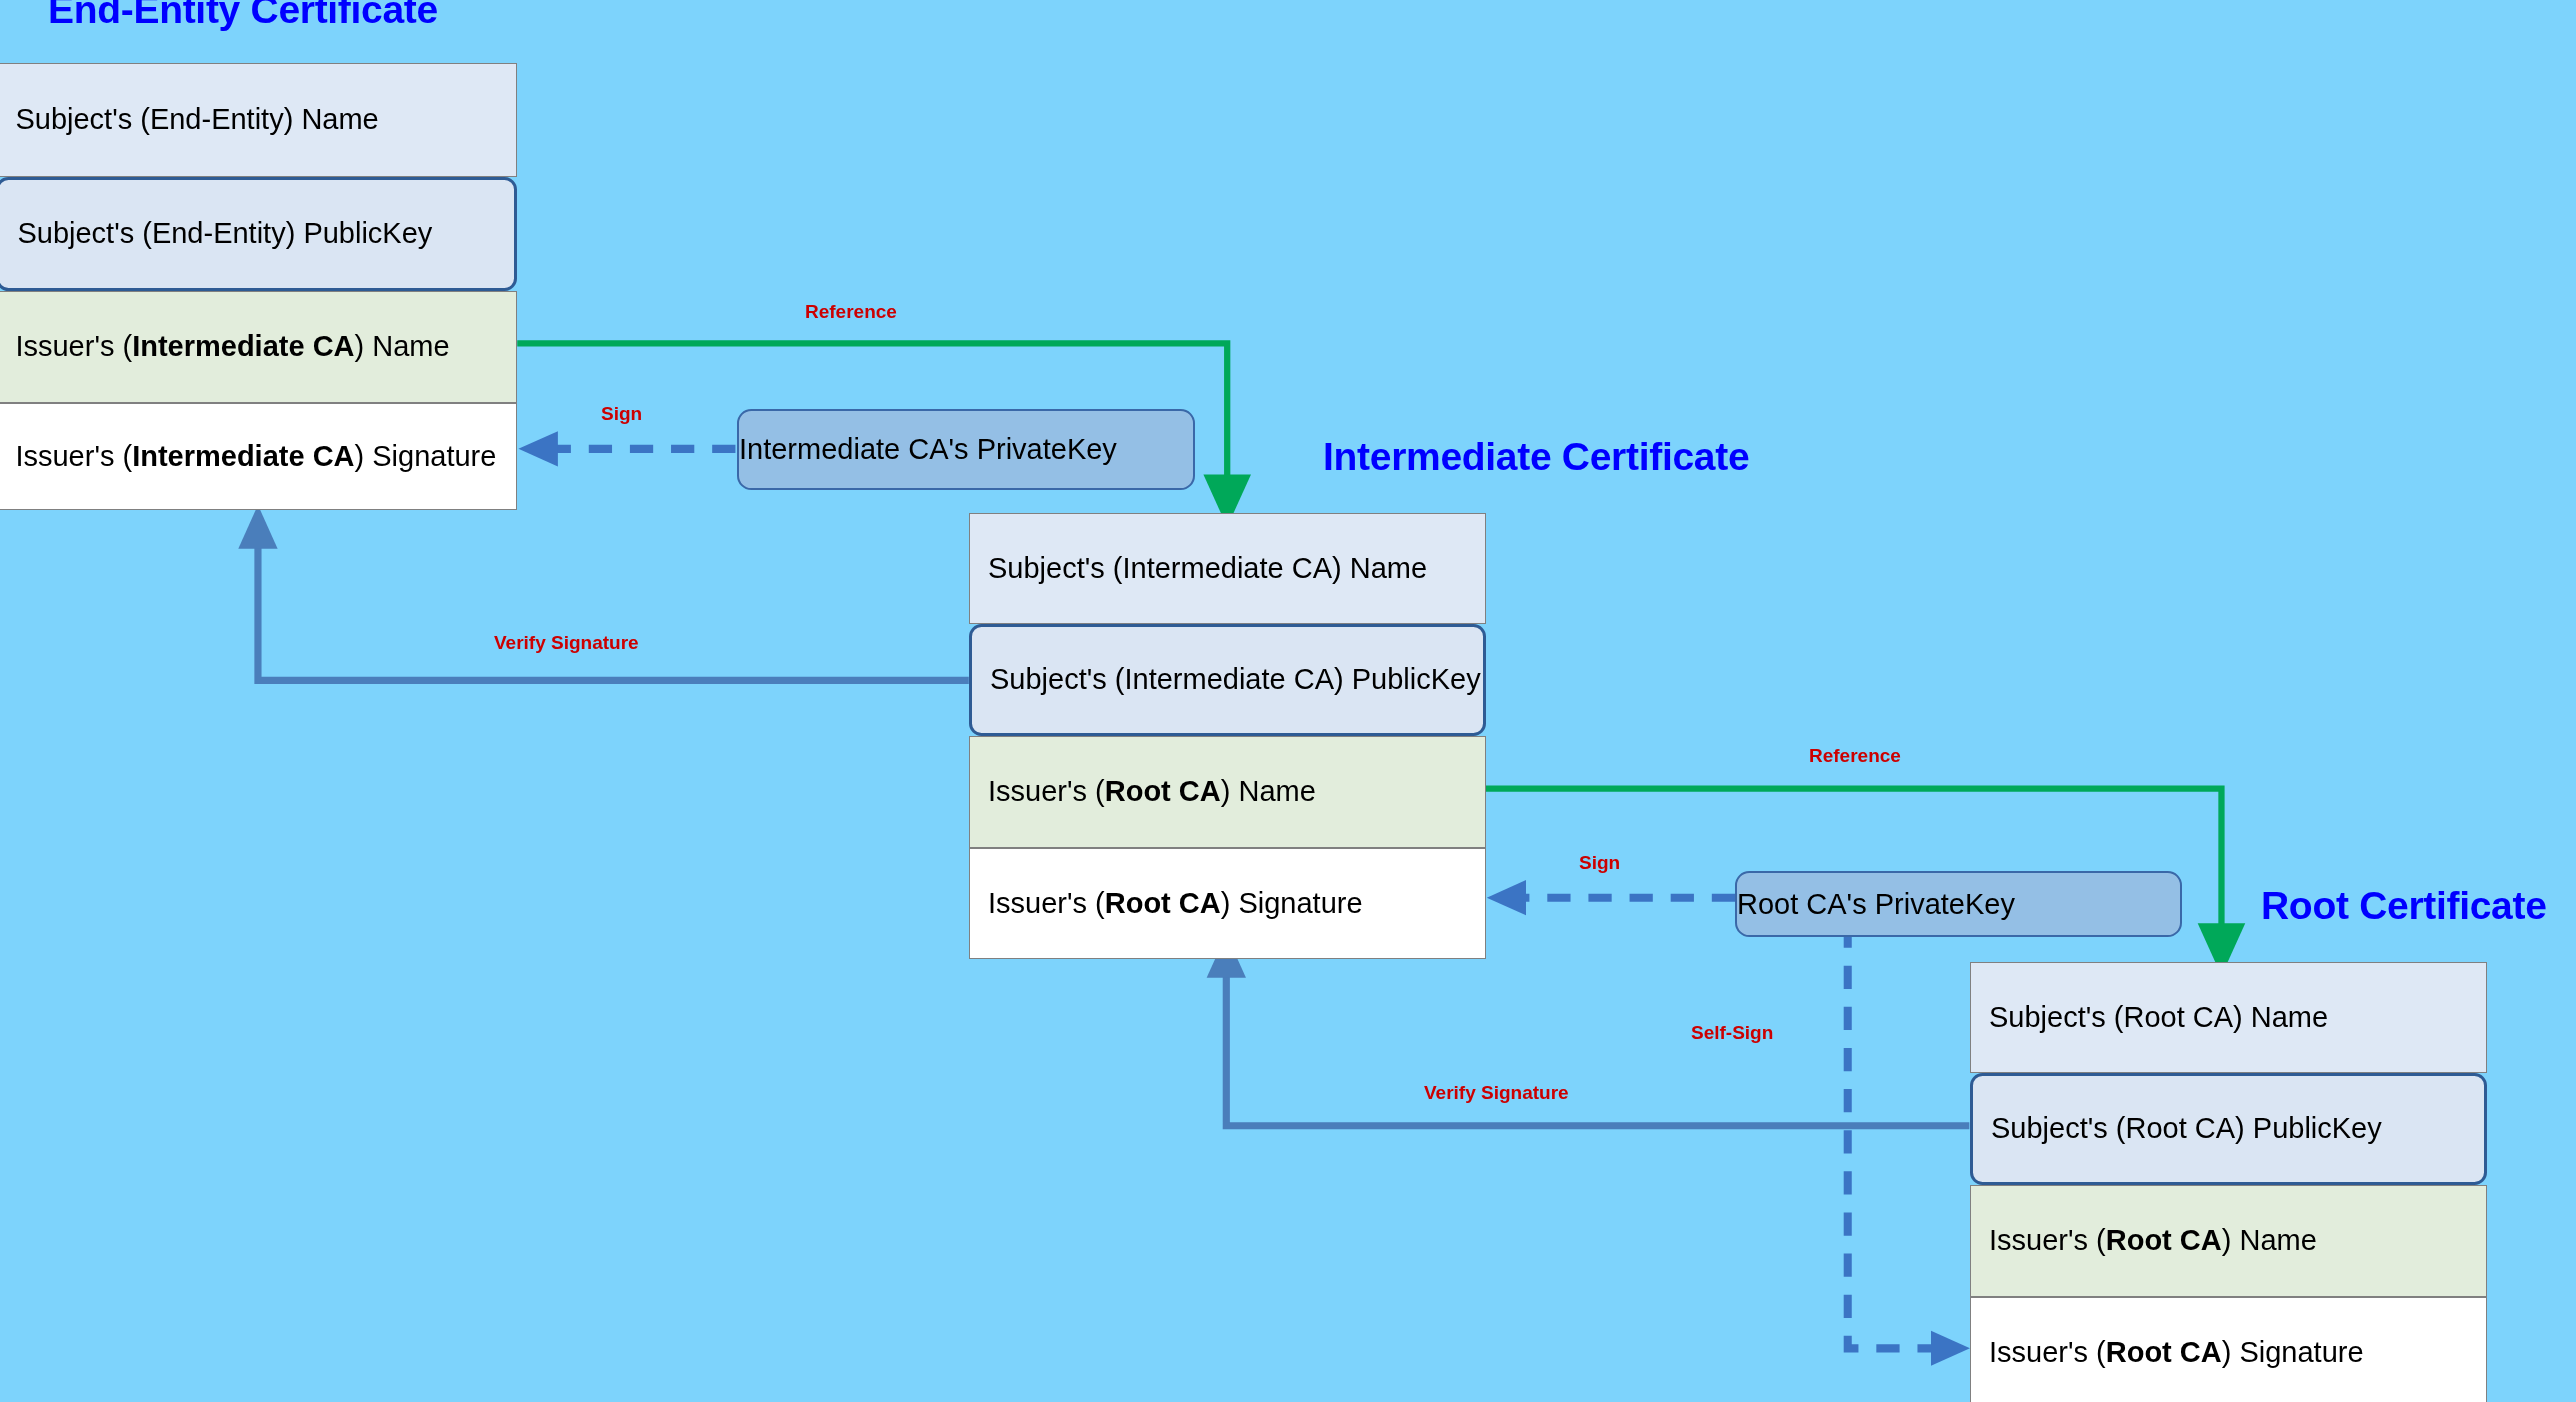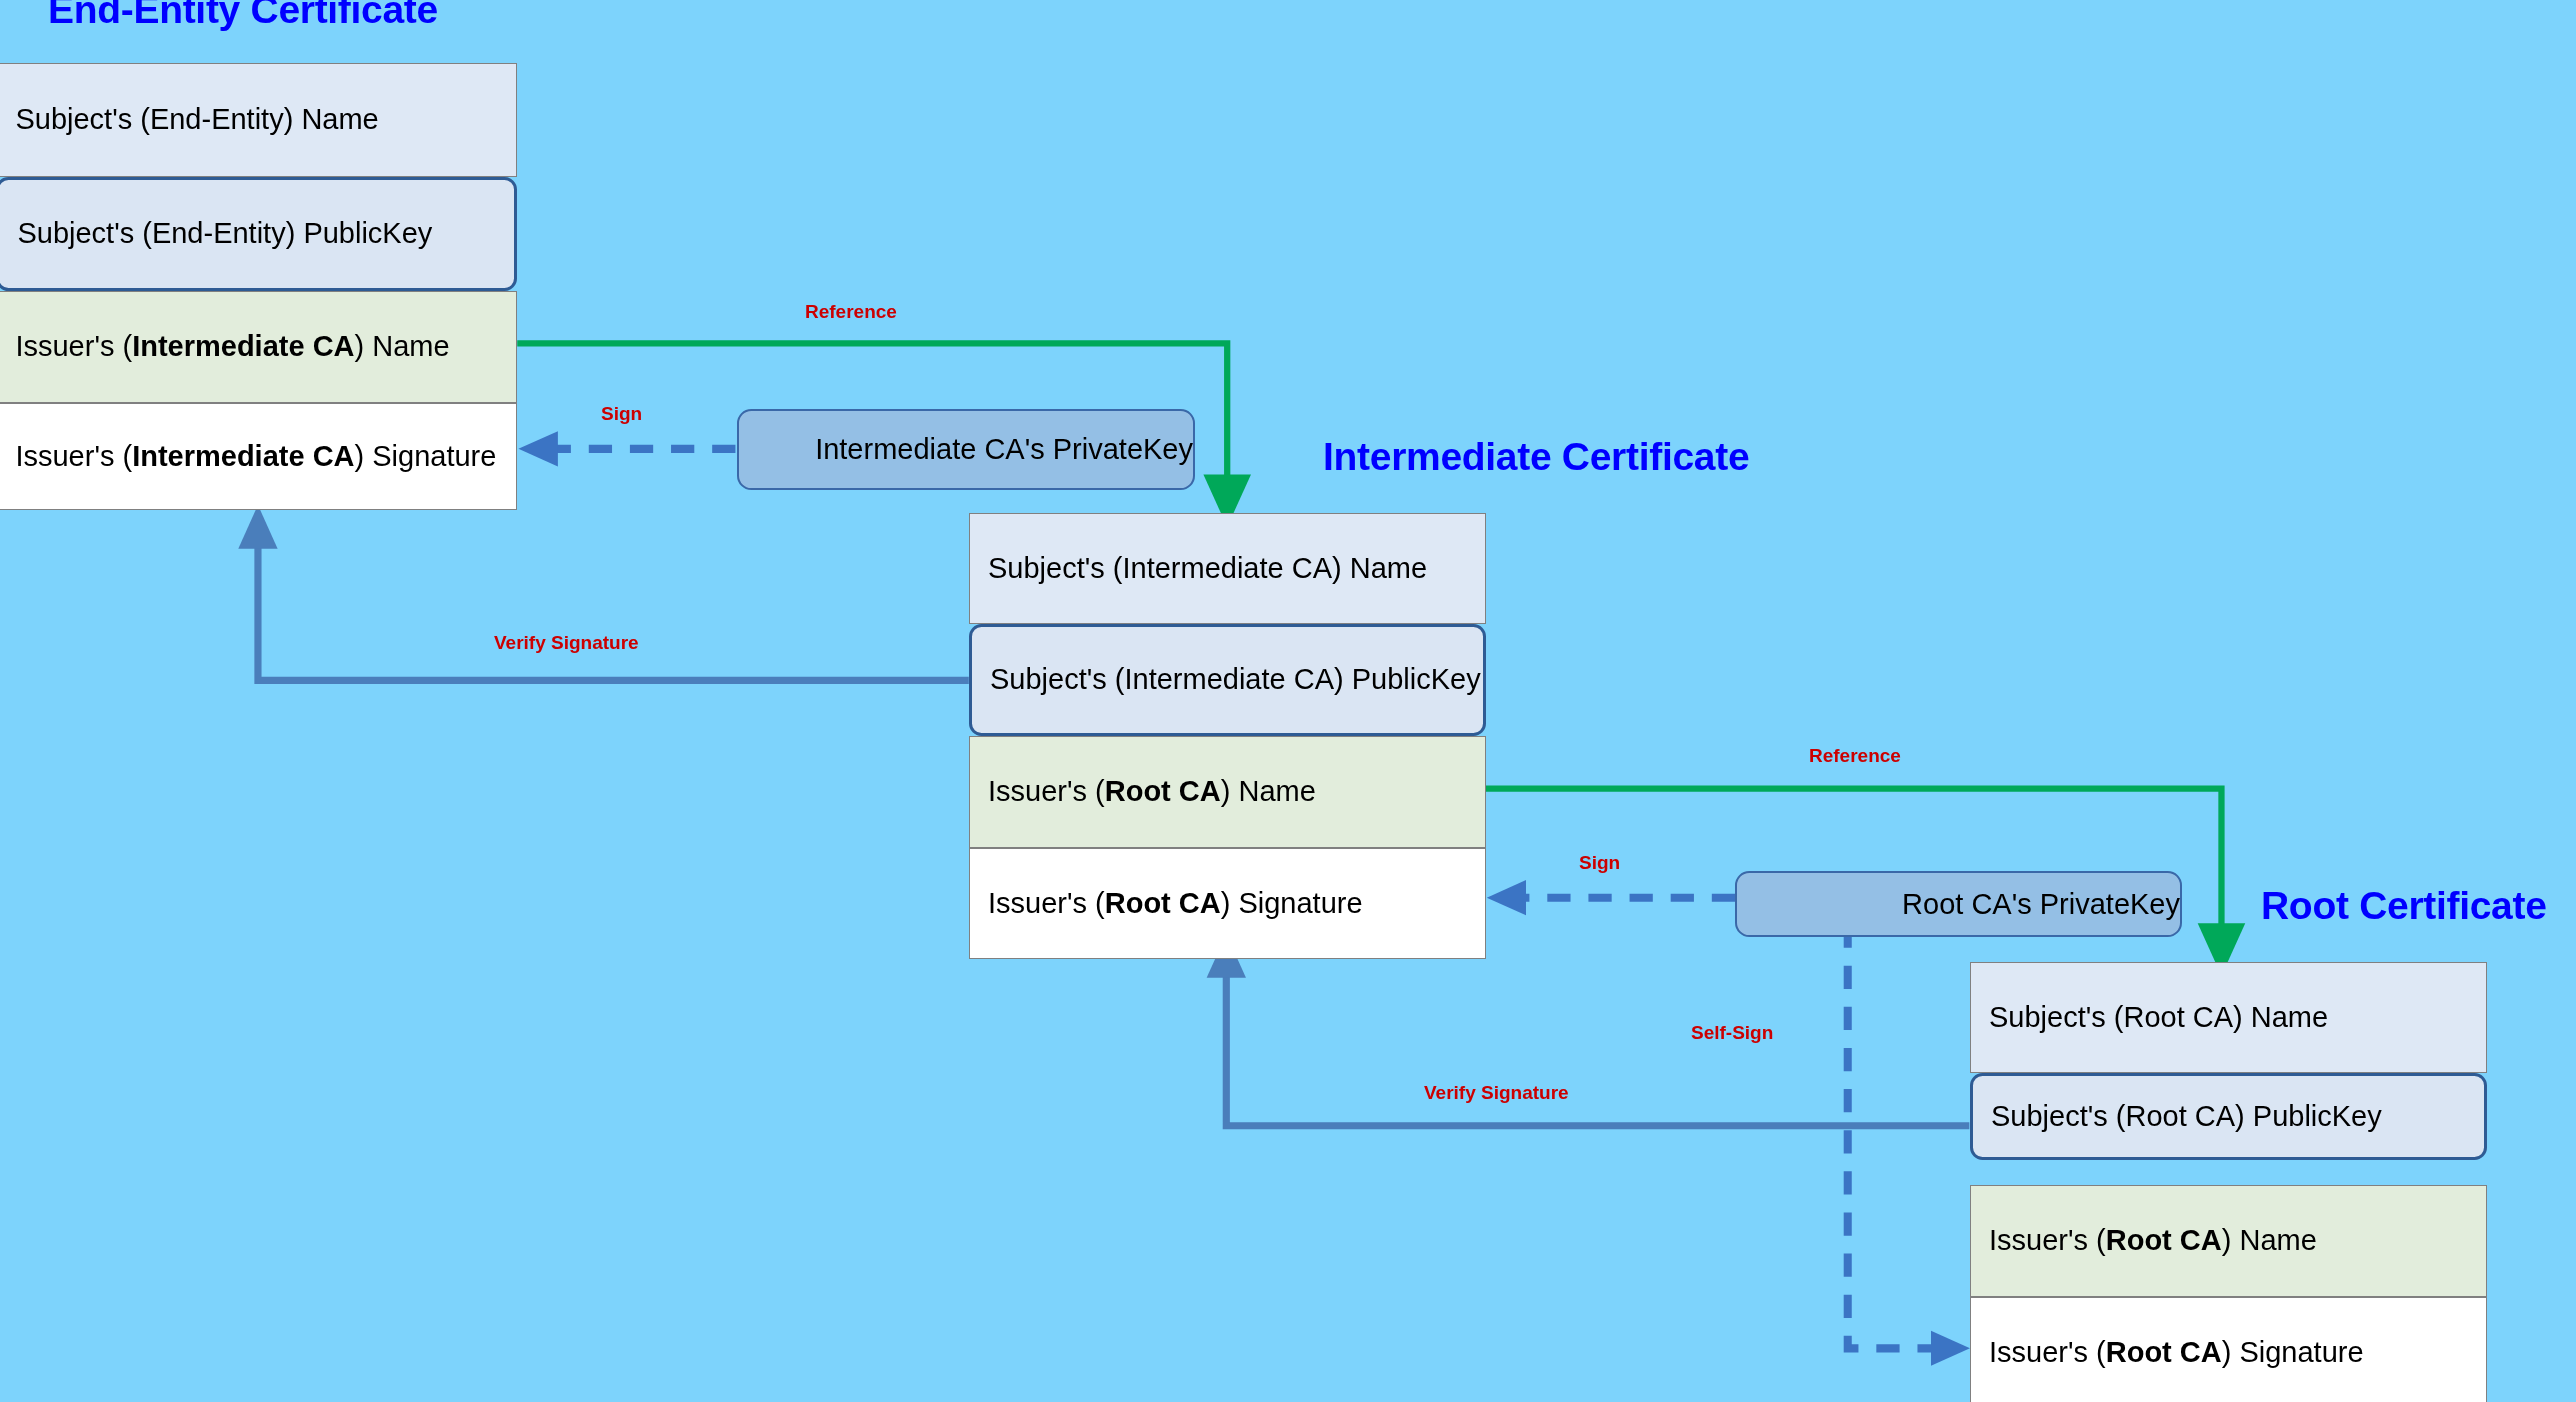--- a/index.html
+++ b/index.html
@@ -54,21 +54,21 @@
 
   
   .privkey {
     position: absolute;
     box-sizing: border-box;
     background: #94BFE5;
     border: 2.7px solid #3A68A8;
     border-radius: 14.3px;
     display: flex;
     align-items: center;
-    justify-content: flex-end;
+    justify-content: flex-start;
     font-size: 29px;
     color: #000000;
     white-space: nowrap;
   }
 
   
   .cert-title {
     position: absolute;
     color: #0000FF;
     font-size: 39px;
@@ -176,21 +176,21 @@
       <span class="txt"><span>Issuer's (</span><b>Root CA</b><span>) Signature</span></span>
     </div>
   </div>
 
   <div class="cert" style="left:1970px; top:962px; width:517px; height:445px;">
 
     <div class="cert-row row-name" style="left:0; top:0; width:517px; height:111px;">
       <span class="txt">Subject's (Root CA) Name</span>
     </div>
 
-    <div class="cert-row row-pubkey" style="left:0; top:111px; width:517px; height:87px;">
+    <div class="cert-row row-pubkey" style="left:0; top:111px; width:517px; height:112px;">
       <span class="txt">Subject's (Root CA) PublicKey</span>
     </div>
 
     <div class="cert-row row-issuer" style="left:0; top:223px; width:517px; height:112px;">
       <span class="txt"><span>Issuer's (</span><b>Root CA</b><span>) Name</span></span>
     </div>
 
     <div class="cert-row row-sig" style="left:0; top:335px; width:517px; height:111px;">
       <span class="txt"><span>Issuer's (</span><b>Root CA</b><span>) Signature</span></span>
     </div>

